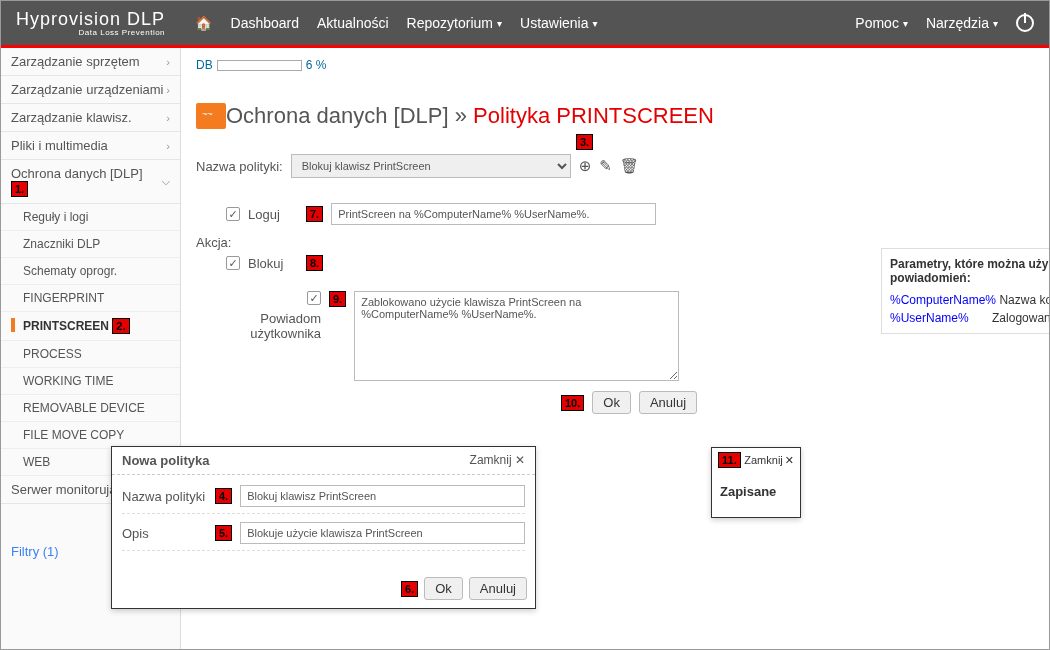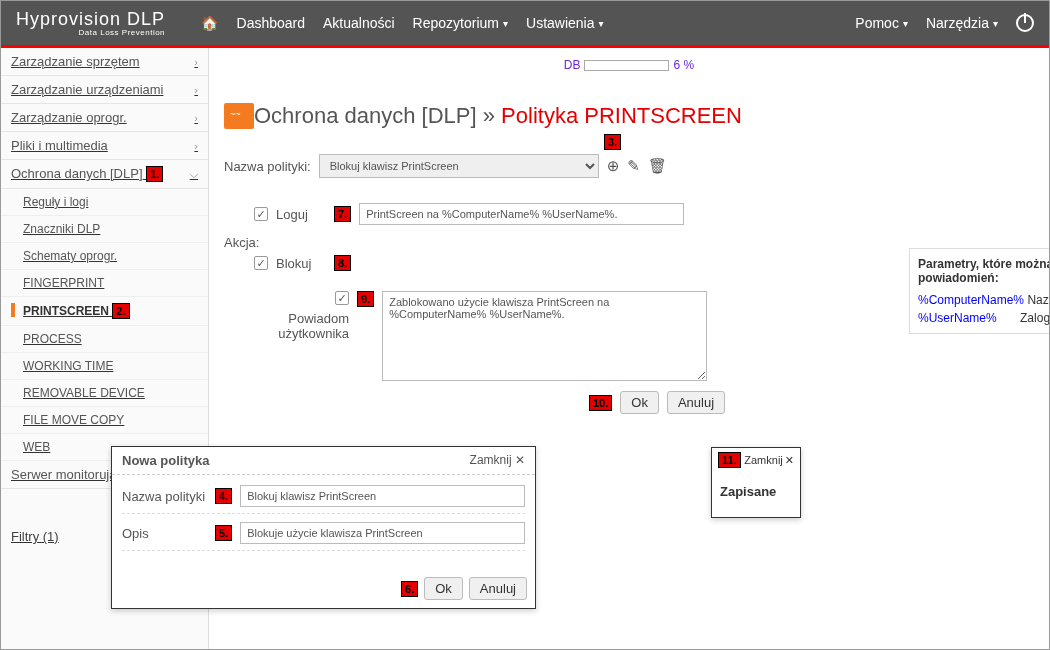--- a/index.html
+++ b/index.html
@@ -1,37 +1,37 @@
 <!DOCTYPE html>
 <html><head>
 <meta charset="utf-8">
 <style>
 * { box-sizing: border-box; margin: 0; padding: 0; }
 body { font-family: Arial, sans-serif; font-size: 13px; color: #333; background: #fff; width: 1050px; height: 650px; border: 1px solid #999; position: relative; overflow: hidden; }
-.navbar { background: #545454; height: 44px; display: flex; align-items: center; padding: 0 15px; color: #fff; gap: 6px; }
+.navbar { background: #545454; height: 44px; display: flex; align-items: center; padding: 0 15px; color: #fff; }
 .logo { font-size: 18px; letter-spacing: 1px; }
 .logo .sub { font-size: 8px; display: block; text-align: right; letter-spacing: 0.5px; margin-top: -2px; }
 .nav-links { display: flex; gap: 18px; margin-left: 30px; }
 .nav-links a { color: #fff; text-decoration: none; font-size: 14px; display: flex; align-items: center; gap: 4px; }
 .nav-right { margin-left: auto; display: flex; gap: 18px; align-items: center; }
 .nav-right a { color: #fff; text-decoration: none; font-size: 14px; display: flex; align-items: center; gap: 4px; }
 .chev { font-size: 10px; }
 .power-icon { width: 18px; height: 18px; border: 2px solid #fff; border-radius: 50%; position: relative; }
 .power-icon::after { content: ''; position: absolute; top: -3px; left: 6px; width: 2px; height: 10px; background: #fff; }
 .redbar { height: 3px; background: #f00; }
 .layout { display: flex; height: calc(100% - 47px); }
-.sidebar { width: 208px; border-right: 1px solid #ddd; background: #fafafa; position: relative; text-decoration: underline; }
+.sidebar { width: 180px; border-right: 1px solid #ddd; background: #fafafa; position: relative; }
 .side-group { display: flex; justify-content: space-between; align-items: center; padding: 6px 10px; border-bottom: 1px solid #e5e5e5; color: #555; cursor: pointer; }
 .side-group .chev-r { color: #999; font-size: 11px; }
 .side-sub { padding: 6px 10px 6px 22px; border-bottom: 1px solid #eee; color: #555; cursor: pointer; font-size: 12px; }
 .side-sub.active { color: #333; }
 .orange-bar { position: absolute; left: 10px; width: 4px; height: 14px; background: #f47b20; }
 .annot { display: inline-block; background: #e40000; border: 1px solid #000; color: #000; font-weight: bold; font-size: 11px; padding: 0 3px; line-height: 14px; }
 .main { flex: 1; padding: 10px 15px; position: relative; overflow: hidden; }
-.db-row { text-align: center; font-size: 12px; color: #6d28d9; }
+.db-row { text-align: left; font-size: 12px; color: #0369a1; }
 .db-bar { display: inline-block; width: 85px; height: 11px; border: 1px solid #aaa; margin: 0 4px; vertical-align: middle; background: #fff; }
 .title-row { display: flex; align-items: flex-end; gap: 0; margin-top: 31px; }
 .title-icon { width: 30px; height: 26px; background: #f47b20; border-radius: 2px; position: relative; }
 .title-icon::after { content: '~~'; position: absolute; color: #fff; font-size: 9px; top: 6px; left: 6px; }
 .title-text { font-size: 22px; color: #555; }
 .title-red { color: #e40000; }
 .form-area { margin-top: 25px; }
 .row { display: flex; align-items: center; gap: 8px; margin-bottom: 10px; }
 .lbl { color: #555; }
 select, input[type=text], textarea { border: 1px solid #bbb; padding: 4px 6px; font-family: inherit; font-size: 11px; color: #555; }
@@ -88,21 +88,21 @@
   <div class="sidebar">
     <div class="side-group">
         <span>Zarządzanie sprzętem</span>
         <span class="chev-r">›</span>
       </div>
     <div class="side-group">
         <span>Zarządzanie urządzeniami</span>
         <span class="chev-r">›</span>
       </div>
     <div class="side-group">
-        <span>Zarządzanie oprogr.</span>
+        <span>Zarządzanie klawisz.</span>
         <span class="chev-r">›</span>
       </div>
     <div class="side-group">
         <span>Pliki i multimedia</span>
         <span class="chev-r">›</span>
       </div>
     <div class="side-group">
         <span><span>Ochrona danych [DLP]</span> <span class="annot">1.</span></span>
         <span class="chev-r">⌵</span>
       </div>
@@ -114,21 +114,21 @@
     <div class="side-sub">PROCESS</div>
     <div class="side-sub">WORKING TIME</div>
     <div class="side-sub">REMOVABLE DEVICE</div>
     <div class="side-sub">FILE MOVE COPY</div>
     <div class="side-sub">WEB</div>
     <div class="side-group">
         <span>Serwer monitorujący</span>
         <span class="chev-r">›</span>
       </div>
     <div class="filters">
-      <div style="color:#404040;">Filtry (1)</div>
+      <div style="color:#3b82f6;">Filtry (1)</div>
     </div>
   </div>
 
   <div class="main">
     <div class="db-row">
       <span>DB</span><span class="db-bar"></span><span>6 %</span>
     </div>
     <div class="title-row">
       <div class="title-icon"></div>
       <div class="title-text"><span>Ochrona danych [DLP]</span> <span>»</span> <span class="title-red">Polityka PRINTSCREEN</span></div>

